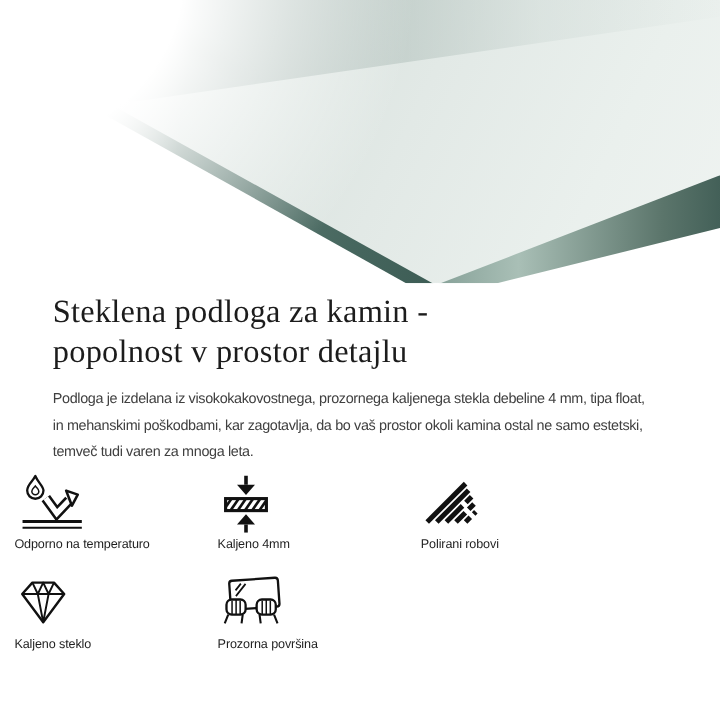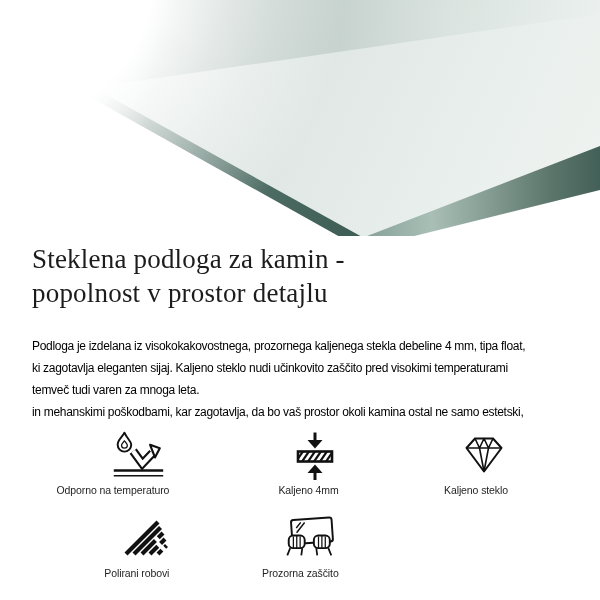--- a/index.html
+++ b/index.html
@@ -44,34 +44,34 @@
   .shadow-left{
     left:150px;top:168px;width:230px;height:26px;right:auto;bottom:auto;
     transform:rotate(29deg);
     background:radial-gradient(ellipse,rgba(140,156,150,.35),rgba(140,156,150,0) 70%);
     filter:blur(5px);
   }
   .fade-left{background:linear-gradient(97deg,#fff 0%,#fff 9%,rgba(255,255,255,0) 26%);}
   .fade-topleft{background:radial-gradient(circle at 2% -10%,#fff 0%,#fff 22%,rgba(255,255,255,0) 52%);}
 
   
-  .content{padding:0 32px;}
+  .content{padding:0 44px;}
   h1{
     margin:0;padding:6px 0 0;
     font-family:"Liberation Serif", serif;font-weight:400;
     font-size:27px;line-height:34px;color:#1c1c1c;letter-spacing:.2px;
   }
-  .desc{margin-top:25px;color:#000000;font-size:12px;line-height:22px;letter-spacing:-.3px;white-space:nowrap;}
+  .desc{margin-top:11px;color:#404040;font-size:12px;line-height:22px;letter-spacing:-.3px;white-space:nowrap;}
 
   
   .features{
     width:508px;margin-left:-32px;margin-top:8px;
     display:grid;grid-template-columns:repeat(3,1fr);row-gap:18px;
   }
-  .feature{display:flex;flex-direction:column;align-items:flex-end;}
+  .feature{display:flex;flex-direction:column;align-items:flex-start;}
   .icon-box{height:48px;display:flex;align-items:center;justify-content:center;}
   .icon-box svg{display:block;}
   .feature-label{margin-top:5px;font-size:10.5px;letter-spacing:-.1px;color:#1f1f1f;white-space:nowrap;}
 
   svg .st{stroke:#111;fill:none;}
 </style>
 </head>
 <body>
 
 <div class="page">
@@ -86,23 +86,22 @@
     <div class="shadow-left"></div>
     <div class="fade-left"></div>
     <div class="fade-topleft"></div>
   </div>
 
   <div class="content">
     <h1><span>Steklena podloga za kamin -</span><br><span>popolnost v prostor detajlu</span></h1>
 
     <div class="desc">
       <div>Podloga je izdelana iz visokokakovostnega, prozornega kaljenega stekla debeline 4 mm, tipa float,</div>
-      <div>ki zagotavlja eleganten sijaj. Kaljeno steklo nudi učinkovito zaščito pred visokimi temperaturami</div>
+      <div>in mehanskimi poškodbami, kar zagotavlja, da bo vaš prostor okoli kamina ostal ne samo estetski,</div>
       <div>temveč tudi varen za mnoga leta.</div>
-      <div>in mehanskimi poškodbami, kar zagotavlja, da bo vaš prostor okoli kamina ostal ne samo estetski,</div>
     </div>
 
     <div class="features">
 
       <div class="feature">
         <div class="icon-box">
           <svg width="62" height="50" viewBox="0 0 64 50">
             <line class="st" x1="7" y1="41" x2="58" y2="41" stroke-width="2.6"></line>
             <line class="st" x1="7" y1="46.5" x2="58" y2="46.5" stroke-width="1.6"></line>
             <path class="st" d="M18 2 C16 6.5 11 9 11 14.5 A7 7 0 0 0 25 14.5 C25 10.5 20.5 8 18 2 Z" stroke-width="2" stroke-linejoin="round"></path>
@@ -137,43 +136,43 @@
             <polygon points="16.5,43 31.5,43 24,34.5" fill="#111"></polygon>
             <path class="st" d="M24 43 V50" stroke-width="3"></path>
           </svg>
         </div>
         <div class="feature-label">Kaljeno 4mm</div>
       </div>
 
 
       <div class="feature">
         <div class="icon-box">
-          <svg width="48" height="42" viewBox="0 0 48 42">
-            <path class="st" d="M6.5 14 L15 4.5 H33 L41.5 14 L24 37.5 Z" stroke-width="2" stroke-linejoin="round"></path>
-            <path class="st" d="M6.5 14 H41.5" stroke-width="1.6"></path>
-            <path class="st" d="M15 4.5 L19.5 14 L24 4.5 L28.5 14 L33 4.5" stroke-width="1.6" stroke-linejoin="round"></path>
-            <path class="st" d="M19.5 14 L24 37.5 M28.5 14 L24 37.5" stroke-width="1.6"></path>
-          </svg>
-        </div>
-        <div class="feature-label">Kaljeno steklo</div>
-      </div>
-
-      <div class="feature">
-        <div class="icon-box">
           <svg width="48" height="46" viewBox="0 0 48 46">
             <g stroke="#111" stroke-width="4.2" fill="none">
               <path d="M5 39 L37 7"></path>
               <path d="M13 39 L39.5 12.5"></path>
               <path d="M21 39 L42 18" stroke-dasharray="19 4 8"></path>
               <path d="M29 39 L44 24" stroke-dasharray="11 4 7"></path>
               <path d="M37 39 L45.5 30.5" stroke-dasharray="5.5 4 3"></path>
             </g>
           </svg>
         </div>
         <div class="feature-label">Polirani robovi</div>
+      </div>
+
+      <div class="feature">
+        <div class="icon-box">
+          <svg width="48" height="42" viewBox="0 0 48 42">
+            <path class="st" d="M6.5 14 L15 4.5 H33 L41.5 14 L24 37.5 Z" stroke-width="2" stroke-linejoin="round"></path>
+            <path class="st" d="M6.5 14 H41.5" stroke-width="1.6"></path>
+            <path class="st" d="M15 4.5 L19.5 14 L24 4.5 L28.5 14 L33 4.5" stroke-width="1.6" stroke-linejoin="round"></path>
+            <path class="st" d="M19.5 14 L24 37.5 M28.5 14 L24 37.5" stroke-width="1.6"></path>
+          </svg>
+        </div>
+        <div class="feature-label">Kaljeno steklo</div>
       </div>
 
       <div class="feature">
         <div class="icon-box">
           <svg width="58" height="46" viewBox="0 0 60 46">
             <g transform="rotate(-4 32 15)">
               <rect class="st" x="11" y="3" width="42" height="25" rx="2.5" stroke-width="2" fill="#fff"></rect>
               <path class="st" d="M16 11.5 L21 6 M16 16.5 L25 6.5" stroke-width="1.5"></path>
             </g>
             <g>
@@ -181,18 +180,18 @@
               <path class="st" d="M12.8 21.5 V33 M16.3 21 V33.5 M19.8 21.5 V33" stroke-width="1.3"></path>
               <path class="st" d="M9.5 33.5 L6.5 41 M22 33.5 L21 41" stroke-width="1.8"></path>
             </g>
             <g>
               <rect x="34" y="20.5" width="16.5" height="13" rx="4.5" fill="#fff" stroke="#111" stroke-width="2"></rect>
               <path class="st" d="M38.8 21.5 V33 M42.3 21 V33.5 M45.8 21.5 V33" stroke-width="1.3"></path>
               <path class="st" d="M36.5 33.5 L37.5 41 M49 33.5 L52 41" stroke-width="1.8"></path>
             </g>
           </svg>
         </div>
-        <div class="feature-label">Prozorna zaščito</div>
+        <div class="feature-label">Prozorna površina</div>
       </div>
 
     </div>
   </div>
 </div>
 
 </body></html>

